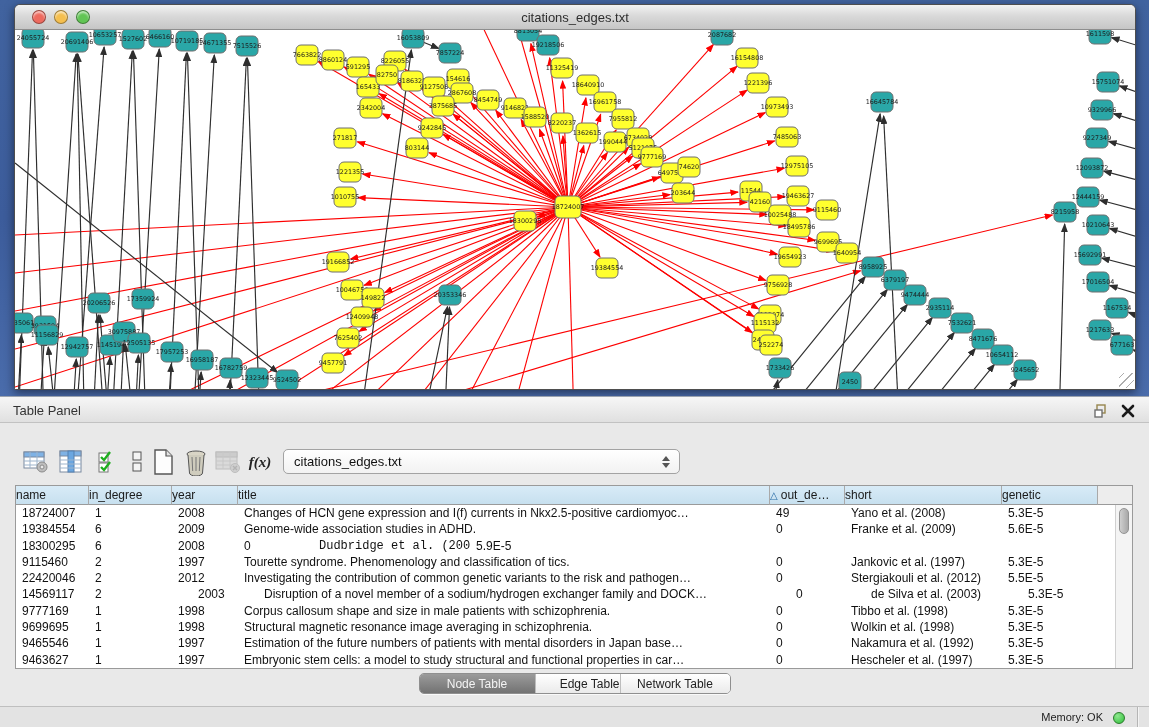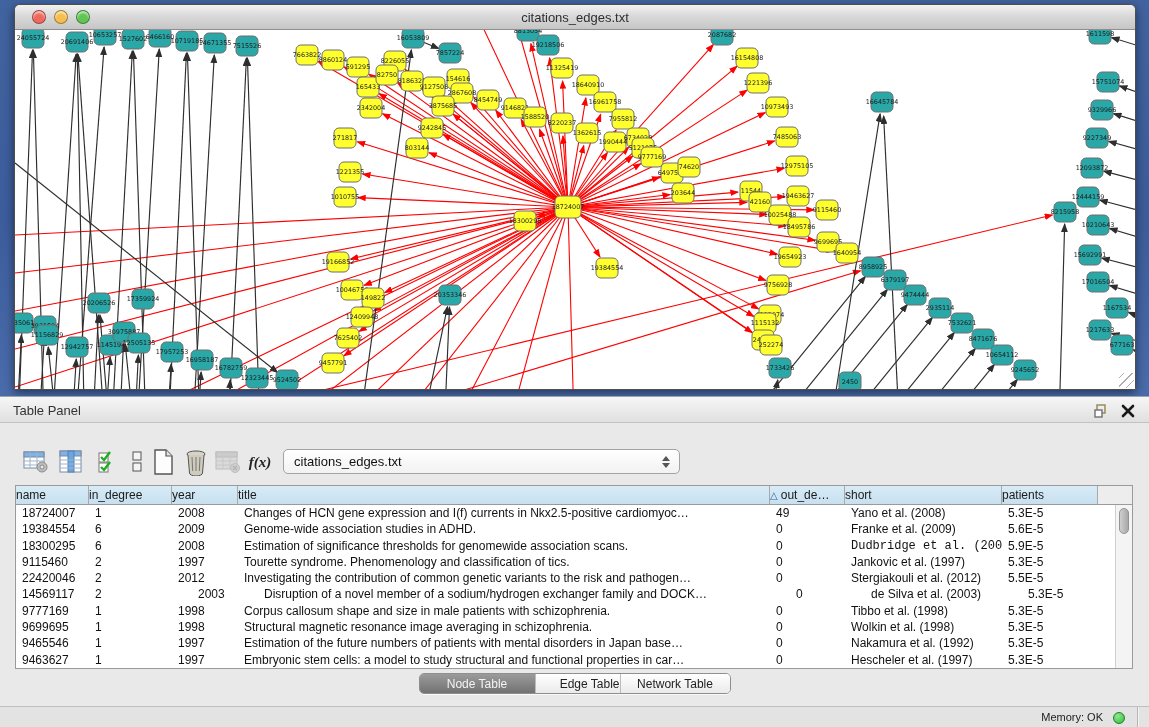--- a/index.html
+++ b/index.html
@@ -569,21 +569,21 @@
 </div>
 
 <div class="tbl">
   <div class="thead" id="thead">
       <div class="thcell" style="width: 73px;">name</div>
       <div class="thcell" style="width: 83px;">in_degree</div>
       <div class="thcell" style="width: 66px;">year</div>
       <div class="thcell" style="width: 532px;">title</div>
       <div class="thcell" style="width: 75px;"><span class="sort-tri">△</span>out_de…</div>
       <div class="thcell" style="width: 157px;">short</div>
-      <div class="thcell" style="width: 96px;">patients</div>
+      <div class="thcell" style="width: 96px;">genetic</div>
       <div class="thfill"></div>
     </div>
   <div id="tbody">
       <div class="trow">
         <div class="tcell" style="width: 73px;">18724007</div>
         <div class="tcell" style="width: 83px;">1</div>
         <div class="tcell" style="width: 66px;">2008</div>
         <div class="tcell" style="width: 532px;">Changes of HCN gene expression and I(f) currents in Nkx2.5-positive cardiomyoc…</div>
         <div class="tcell" style="width: 75px;">49</div>
         <div class="tcell" style="width: 157px;">Yano et al. (2008)</div>
@@ -595,21 +595,20 @@
         <div class="tcell" style="width: 66px;">2009</div>
         <div class="tcell" style="width: 532px;">Genome-wide association studies in ADHD.</div>
         <div class="tcell" style="width: 75px;">0</div>
         <div class="tcell" style="width: 157px;">Franke et al. (2009)</div>
         <div class="tcell" style="width: 96px;">5.6E-5</div>
       </div>
       <div class="trow">
         <div class="tcell" style="width: 73px;">18300295</div>
         <div class="tcell" style="width: 83px;">6</div>
         <div class="tcell" style="width: 66px;">2008</div>
-        <div class="tcell" style="width: 532px;">Estimation of significance thresholds for genomewide association scans.</div>
         <div class="tcell" style="width: 75px;">0</div>
         <div class="tcell" style="width: 157px; font-family: Liberation Mono, monospace;">Dudbridge et al. (2008)</div>
         <div class="tcell" style="width: 96px;">5.9E-5</div>
       </div>
       <div class="trow">
         <div class="tcell" style="width: 73px;">9115460</div>
         <div class="tcell" style="width: 83px;">2</div>
         <div class="tcell" style="width: 66px;">1997</div>
         <div class="tcell" style="width: 532px;">Tourette syndrome. Phenomenology and classification of tics.</div>
         <div class="tcell" style="width: 75px;">0</div>

